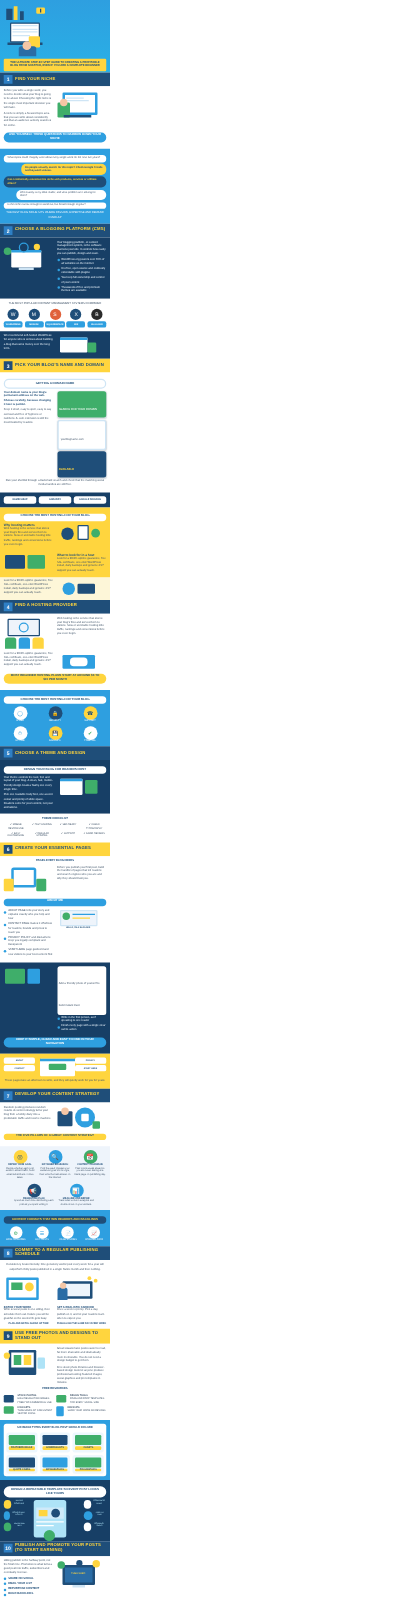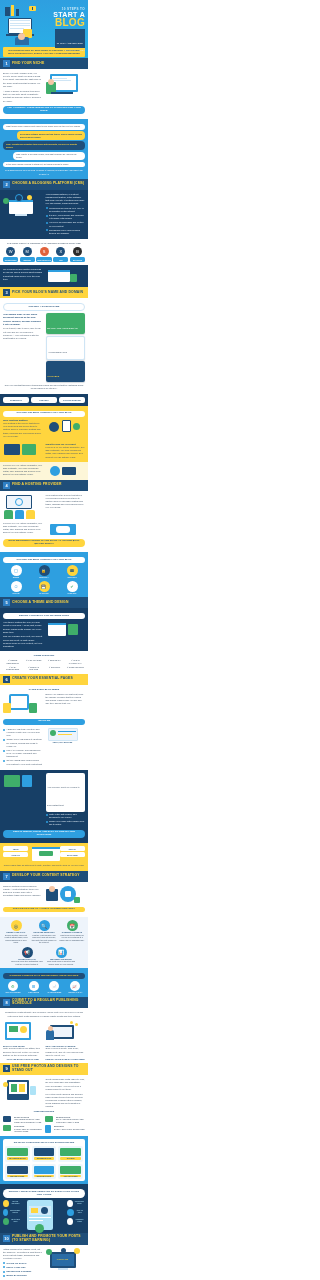--- a/index.html
+++ b/index.html
@@ -110,29 +110,20 @@
         <div style="position:absolute; left:5px; top:15px; width:24px; height:16px; background:#fff; border-radius:1px; border:1px solid #1f4e79;"></div>
         <div style="position:absolute; left:7px; top:17px; width:20px; height:1.2px; background:#cfe5f5;"></div>
         <div style="position:absolute; left:7px; top:19.5px; width:20px; height:1.2px; background:#cfe5f5;"></div>
         <div style="position:absolute; left:7px; top:22px; width:20px; height:1.2px; background:#cfe5f5;"></div>
         <div style="position:absolute; left:7px; top:24.5px; width:14px; height:1.2px; background:#cfe5f5;"></div>
         <div style="position:absolute; left:3px; top:31px; width:28px; height:2px; background:#1f4e79;"></div>
         <div style="position:absolute; left:20px; top:26px; width:9px; height:9px; background:#ffd53e; border-radius:1px;"></div>
         <div style="position:absolute; left:12px; top:34px; width:14px; height:8px; background:#2a6ca5; border-radius:2px 2px 0 0;"></div>
         <div style="position:absolute; left:15px; top:30px; width:7px; height:7px; background:#f5c6a5; border-radius:50%;"></div>
       </div>
-      <div style="flex:1 1 auto; text-align:right; padding-top:4px;">
-        <div class="hero-ttl1">10 STEPS TO</div>
-        <div class="hero-ttl2">START A</div>
-        <div class="hero-ttl3">BLOG</div>
-        <div style="display:inline-block; background:#1f4e79; padding:.5px 2px; margin-top:1px;">
-          <span class="hero-sub">IN 2019 AND BEYOND</span>
-        </div>
-        <div class="hero-sub" style="margin-top:1px; font-size:2px; color:#d9eefb;">AND MAKE MONEY</div>
-      </div>
     </div>
     <div class="hero-band">THE ULTIMATE STEP-BY-STEP GUIDE TO CREATING A PROFITABLE BLOG FROM SCRATCH, EVEN IF YOU ARE A COMPLETE BEGINNER</div>
   </div>
 
   <div class="sect">
     <div class="hdr blue">
       <div class="num">1</div>
       <div class="ttl">FIND YOUR NICHE</div>
     </div>
     <div class="body b-white">

